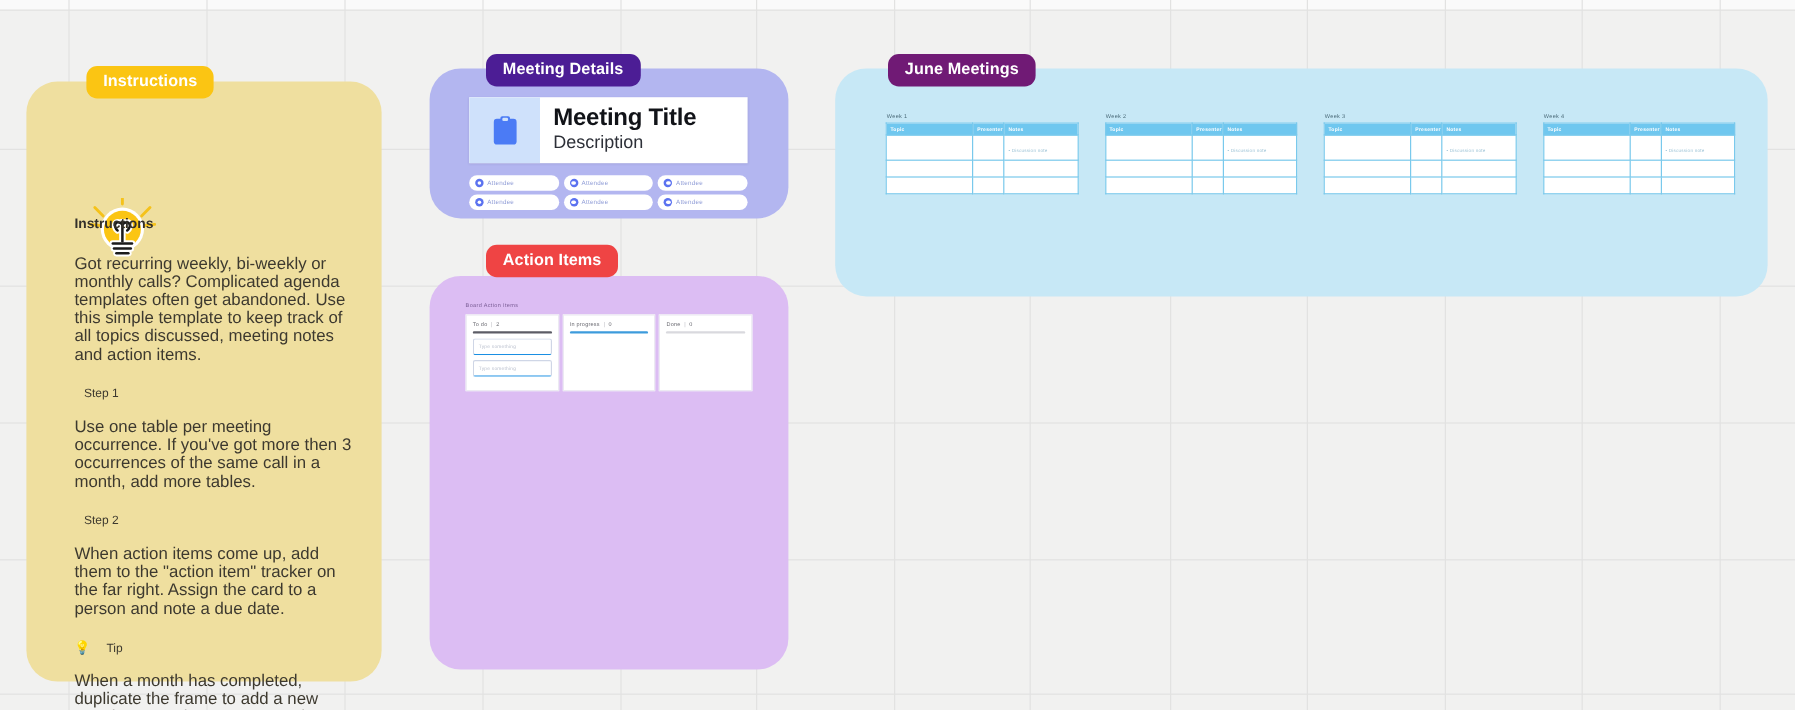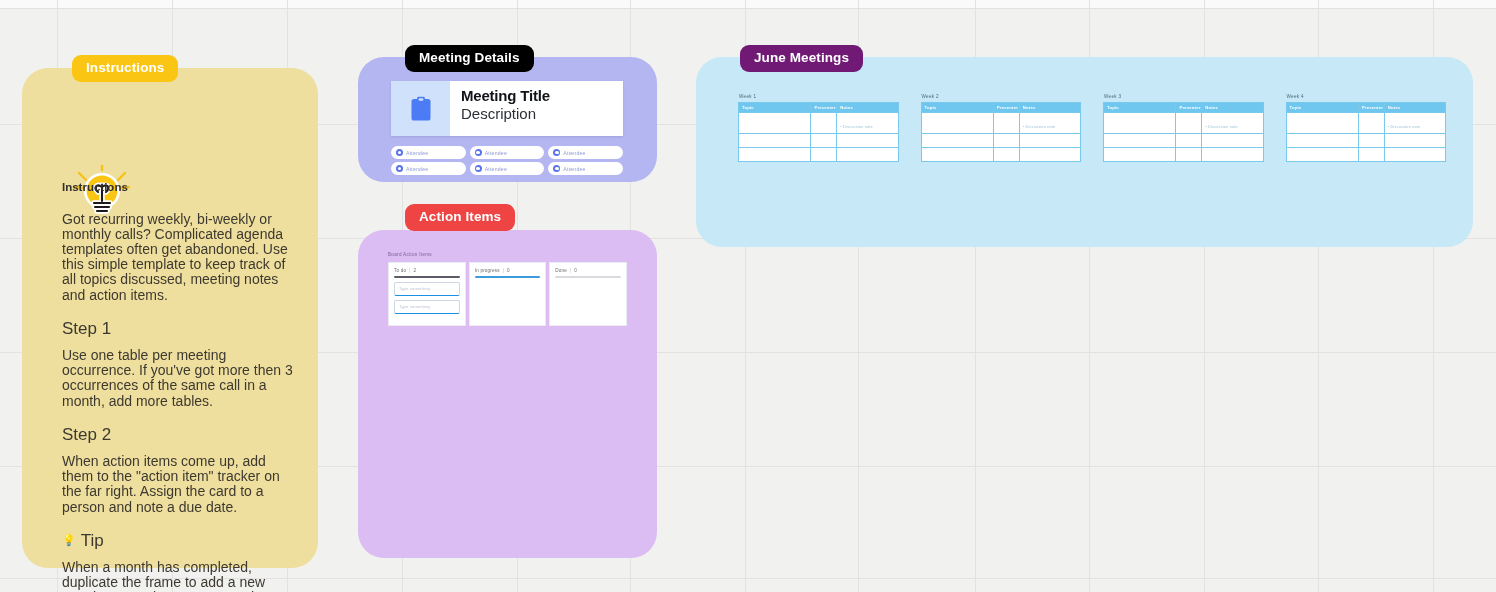--- a/index.html
+++ b/index.html
@@ -33,32 +33,32 @@
   }
 
   
   #frm-instructions{left:22px;top:68px;width:296px;height:500px;background:#efdf9f;}
   #lbl-instructions{left:72px;top:55px;background:#fbc513;}
   .bulb-wrap{position:absolute;left:52px;top:97px;width:56px;height:62px;}
   .bulb-rays{position:absolute;left:0;top:0;width:56px;height:62px;}
   .instr-body{position:absolute;left:40px;top:112px;width:232px;color:#3f3b32;}
   .instr-h{font-size:11.5px;font-weight:700;color:#33302a;margin:0 0 16px 0;line-height:1.35;}
   .instr-p{font-size:14px;line-height:15.2px;margin:12px 0 18px 0;color:#3d392f;}
-  .instr-step{font-size:17px;line-height:15.2px;margin:0 0 0 0;color:#3d392f;}
+  .instr-step{font-size:10px;line-height:15.2px;margin:0 0 0 8px;color:#3d392f;}
   .tip-row{display:flex;align-items:center;gap:5px;margin-bottom:1px;}
   .tip-ico{font-size:11px;line-height:1;}
 
   
   #frm-meeting{left:358px;top:57px;width:299px;height:125px;background:#b3b6f0;}
-  #lbl-meeting{left:405px;top:45px;background:#000000;}
+  #lbl-meeting{left:405px;top:45px;background:#4c1d95;}
   .md-card{position:absolute;left:33px;top:24px;width:232px;height:55px;background:#ffffff;display:flex;overflow:hidden;
            box-shadow:0 1px 2px rgba(40,40,80,.12);}
   .md-icon{width:59px;height:100%;background:#cfe1fb;display:flex;align-items:center;justify-content:center;}
   .md-text{flex:1;padding:7px 0 0 11px;}
-  .md-title{font-size:15px;font-weight:700;color:#111318;line-height:1.05;margin:0 0 2px 0;letter-spacing:-.2px;}
+  .md-title{font-size:20px;font-weight:700;color:#111318;line-height:1.05;margin:0 0 2px 0;letter-spacing:-.2px;}
   .md-desc{font-size:15px;color:#2d3038;line-height:1.1;margin:0;}
   .attendees{position:absolute;left:33px;top:89px;width:232px;display:grid;grid-template-columns:repeat(3,1fr);gap:3px 4px;}
   .att-pill{height:13px;background:#ffffff;border-radius:7px;display:flex;align-items:center;gap:3px;padding:0 5px;overflow:hidden;}
   .att-ico{width:7px;height:7px;border-radius:50%;background:#5b72f0;flex:none;position:relative;}
   .att-ico::after{content:"";position:absolute;left:1.6px;top:1.5px;width:3.8px;height:3.8px;border-radius:50%;background:#ffffff;}
   .att-txt{font-size:5.2px;color:#8e9bd6;letter-spacing:.2px;white-space:nowrap;}
 
   
   #frm-action{left:358px;top:230px;width:299px;height:328px;background:#dcbdf3;}
   #lbl-action{left:405px;top:204px;background:#ef4444;}

